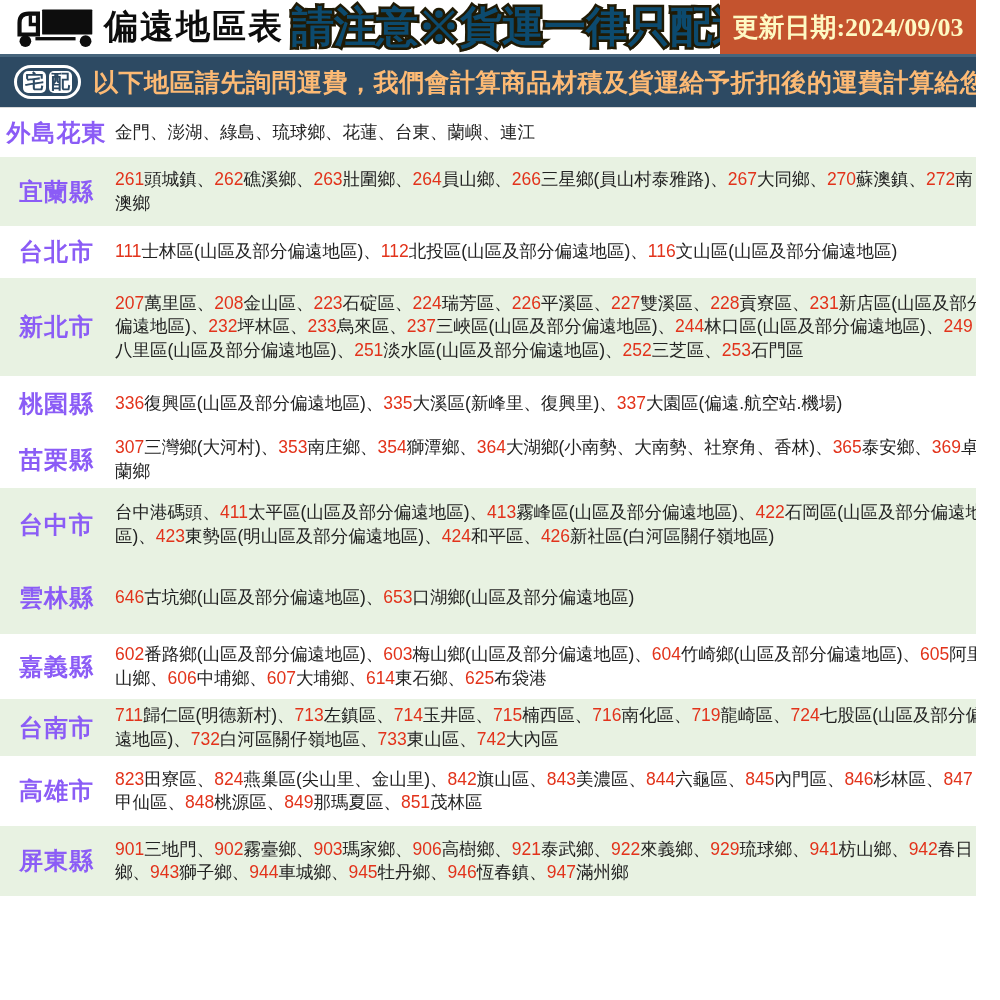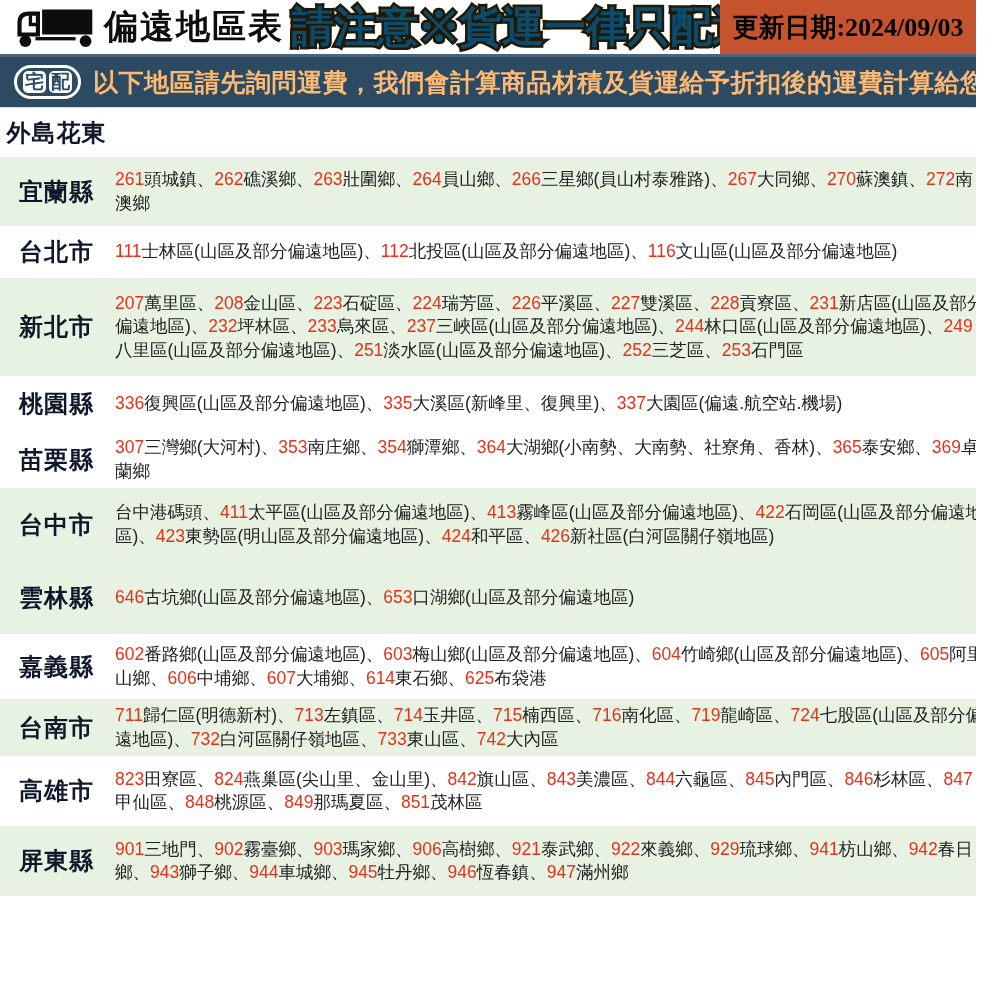--- a/index.html
+++ b/index.html
@@ -19,21 +19,21 @@
   }
   .warning {
     font-size:42px; font-weight:900; color:#0c4a6e; letter-spacing:0px;
     white-space:nowrap;
     -webkit-text-stroke:5px #201a05; paint-order:stroke fill;
     text-shadow:2px 2px 0 #201a05;
     font-family:"Liberation Sans", sans-serif;
   }
   .update-box {
     position:absolute; right:0; top:0; width:256px; height:54px;
-    background:#c4532e; color:#000000; display:flex; align-items:center; justify-content:center;
+    background:#c4532e; color:#fef9c3; display:flex; align-items:center; justify-content:center;
     font-family:"Liberation Serif", serif; font-weight:700; font-size:26px; white-space:nowrap;
   }
 
   
   .band {
     height:53px; background:#2d4a63; border-top:3px solid #47657c;
     display:flex; align-items:center; padding-left:14px; gap:12px;
   }
   .badge {
     display:inline-flex; align-items:center; gap:3px;
@@ -48,21 +48,21 @@
     font-family:"Liberation Serif", serif; white-space:nowrap;
   }
 
   
   .table { width:1000px; border-top:1px solid #d9d9d9; }
   .row { display:flex; width:100%; }
   .row.green { background:#e8f2e2; }
   .row.white { background:#ffffff; }
   .row-label {
     flex:0 0 113px; display:flex; align-items:center; justify-content:center;
-    font-size:24px; font-weight:700; color:#0f172a; letter-spacing:1px;
+    font-size:24px; font-weight:700; color:#8b5cf6; letter-spacing:1px;
   }
   .row-content {
     flex:1; align-self:center; padding:5px 12px 5px 2px;
     font-size:17.5px; line-height:23.5px; color:#222222;
   }
   .code { color:#e2331b; }
   
   .row:nth-child(1){min-height:49px}  .row:nth-child(2){min-height:69px}
   .row:nth-child(3){min-height:52px}  .row:nth-child(4){min-height:98px}
   .row:nth-child(5){min-height:55px}  .row:nth-child(6){min-height:57px}
@@ -96,20 +96,21 @@
     <span class="badge" id="badge">
         <span class="chip">宅</span>
         <span class="chip">配</span>
       </span>
     <span class="band-text">以下地區請先詢問運費，我們會計算商品材積及貨運給予折扣後的運費計算給您</span>
   </div>
 
   <div class="table" id="table">
       <div class="row white">
         <div class="row-label">外島花東</div>
+        <div class="row-content"><span>金門</span>、<span>澎湖</span>、<span>綠島</span>、<span>琉球鄉</span>、<span>花蓮</span>、<span>台東</span>、<span>蘭嶼</span>、<span>連江</span></div>
       </div>
       <div class="row green">
         <div class="row-label">宜蘭縣</div>
         <div class="row-content"><span class="code">261</span><span>頭城鎮</span>、<span class="code">262</span><span>礁溪鄉</span>、<span class="code">263</span><span>壯圍鄉</span>、<span class="code">264</span><span>員山鄉</span>、<span class="code">266</span><span>三星鄉(員山村泰雅路)</span>、<span class="code">267</span><span>大同鄉</span>、<span class="code">270</span><span>蘇澳鎮</span>、<span class="code">272</span><span>南澳鄉</span></div>
       </div>
       <div class="row white">
         <div class="row-label">台北市</div>
         <div class="row-content"><span class="code">111</span><span>士林區(山區及部分偏遠地區)</span>、<span class="code">112</span><span>北投區(山區及部分偏遠地區)</span>、<span class="code">116</span><span>文山區(山區及部分偏遠地區)</span></div>
       </div>
       <div class="row green">

